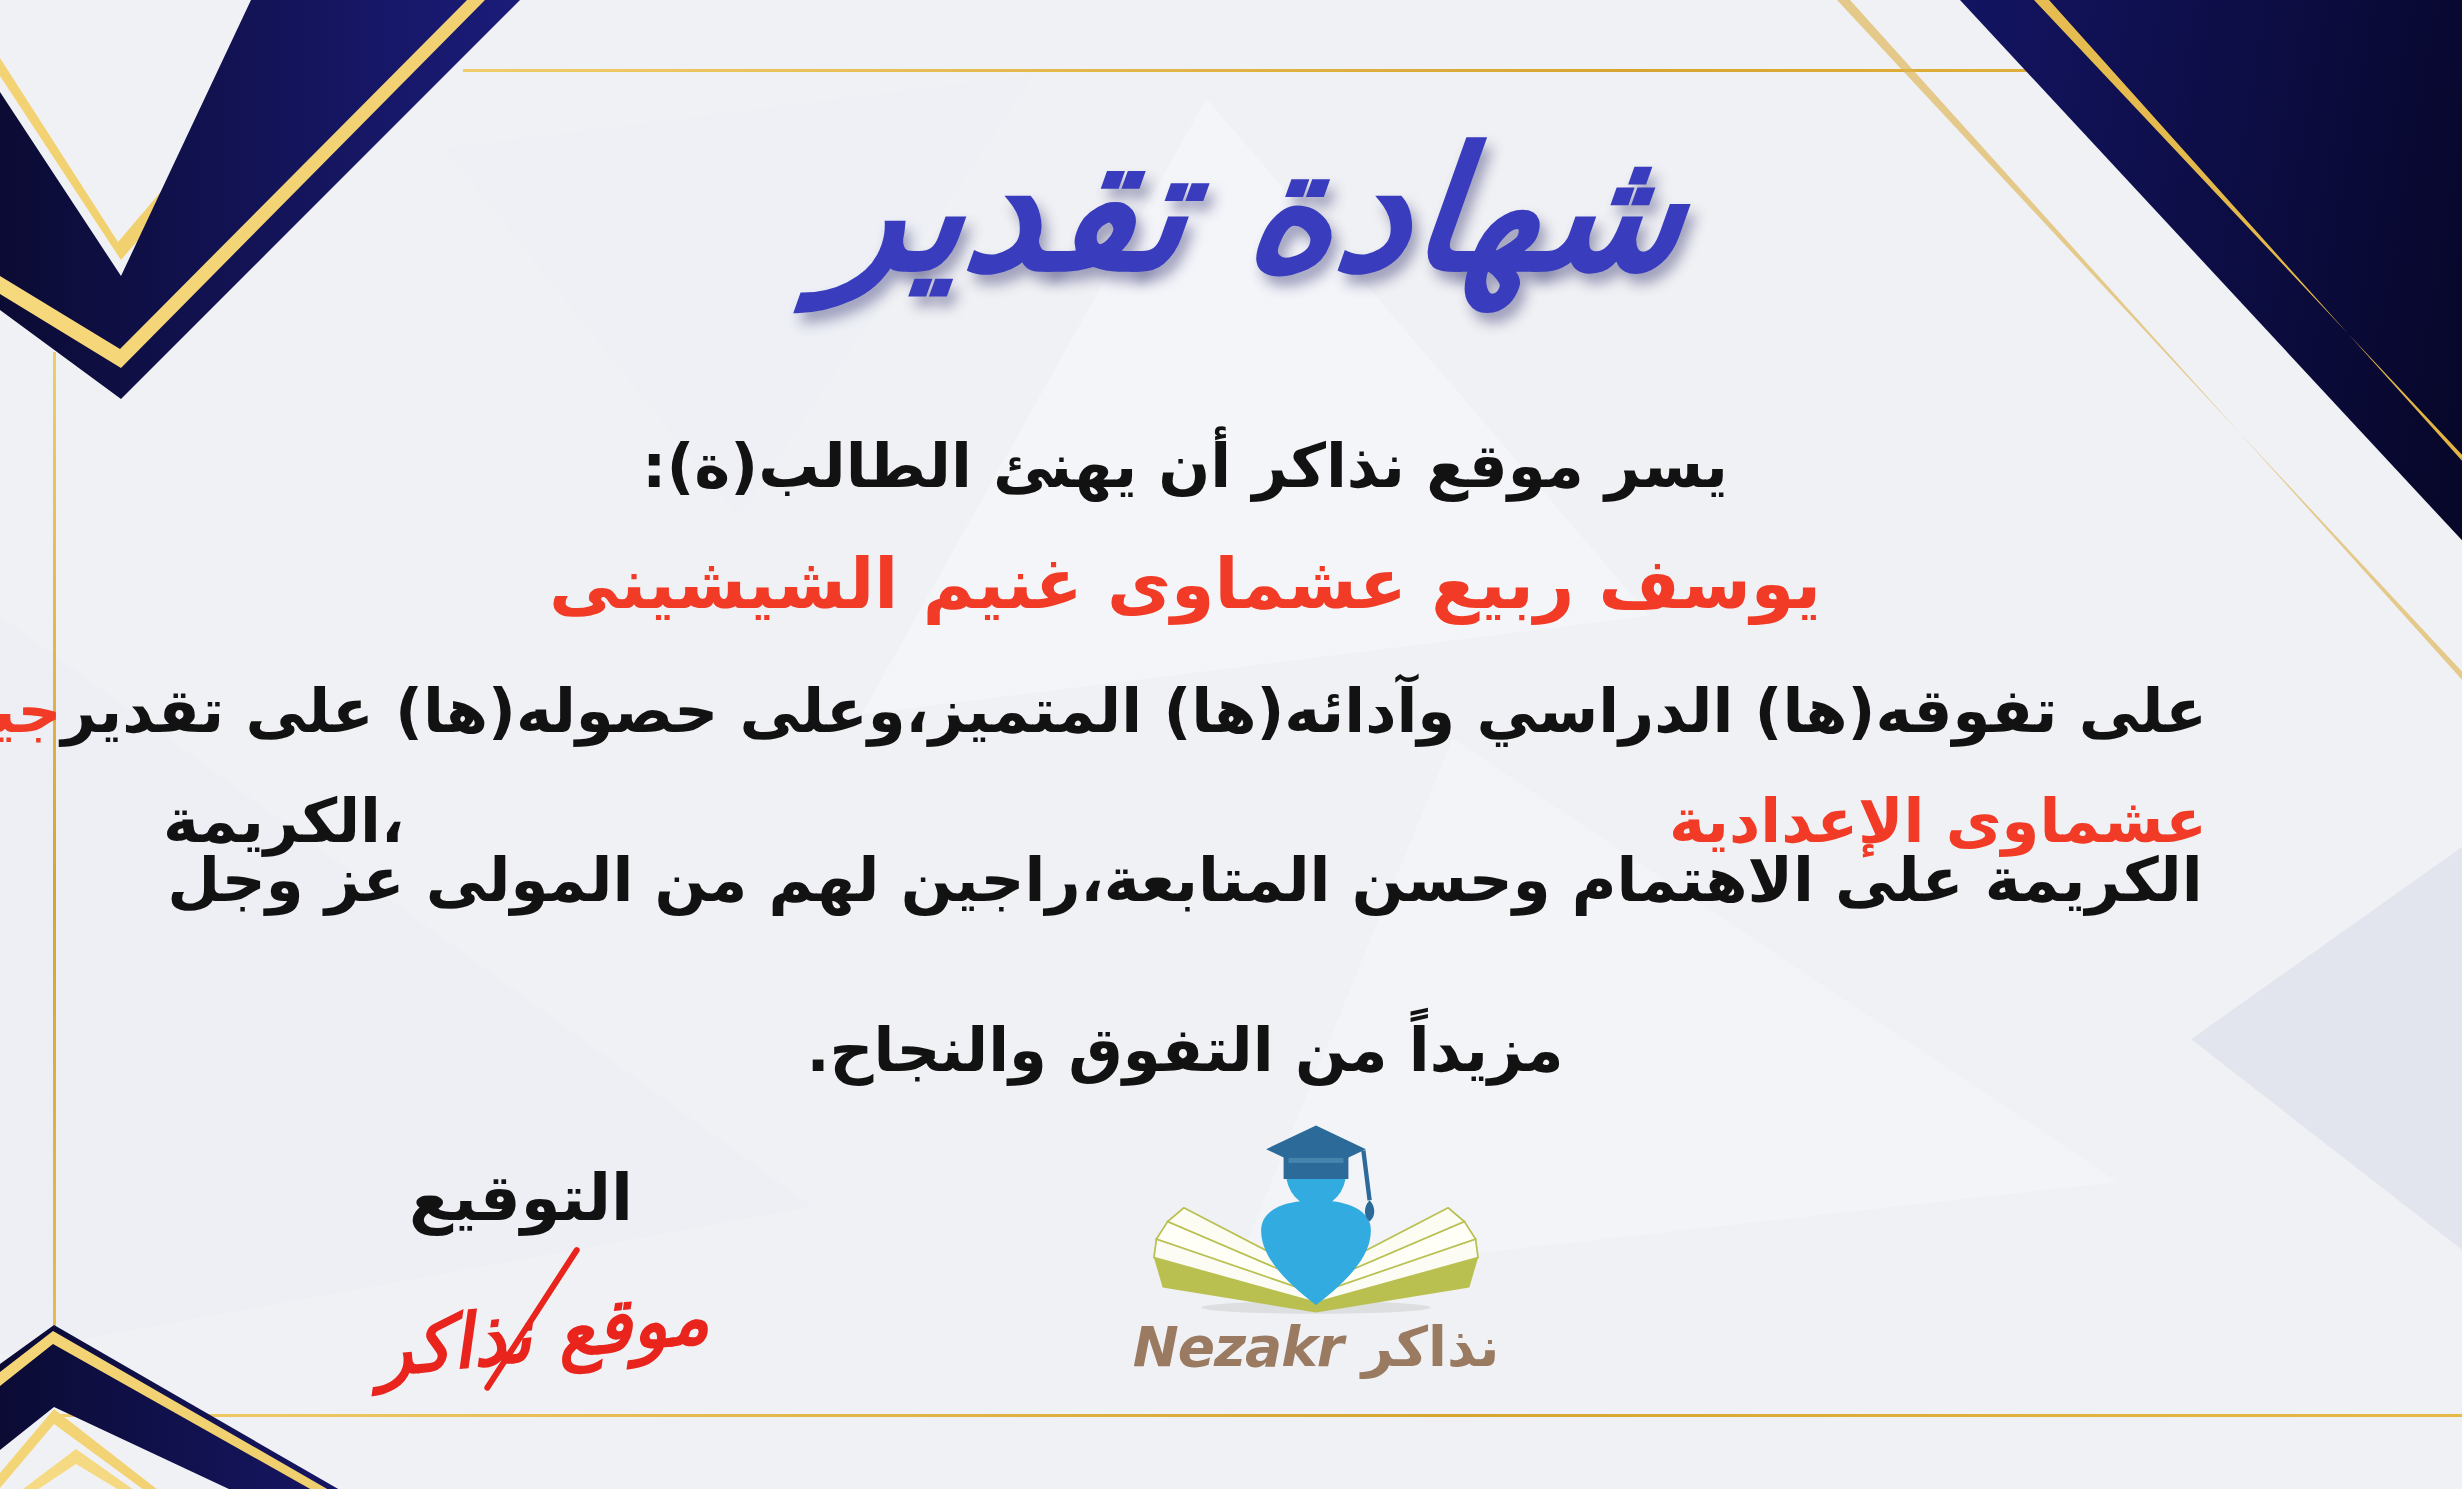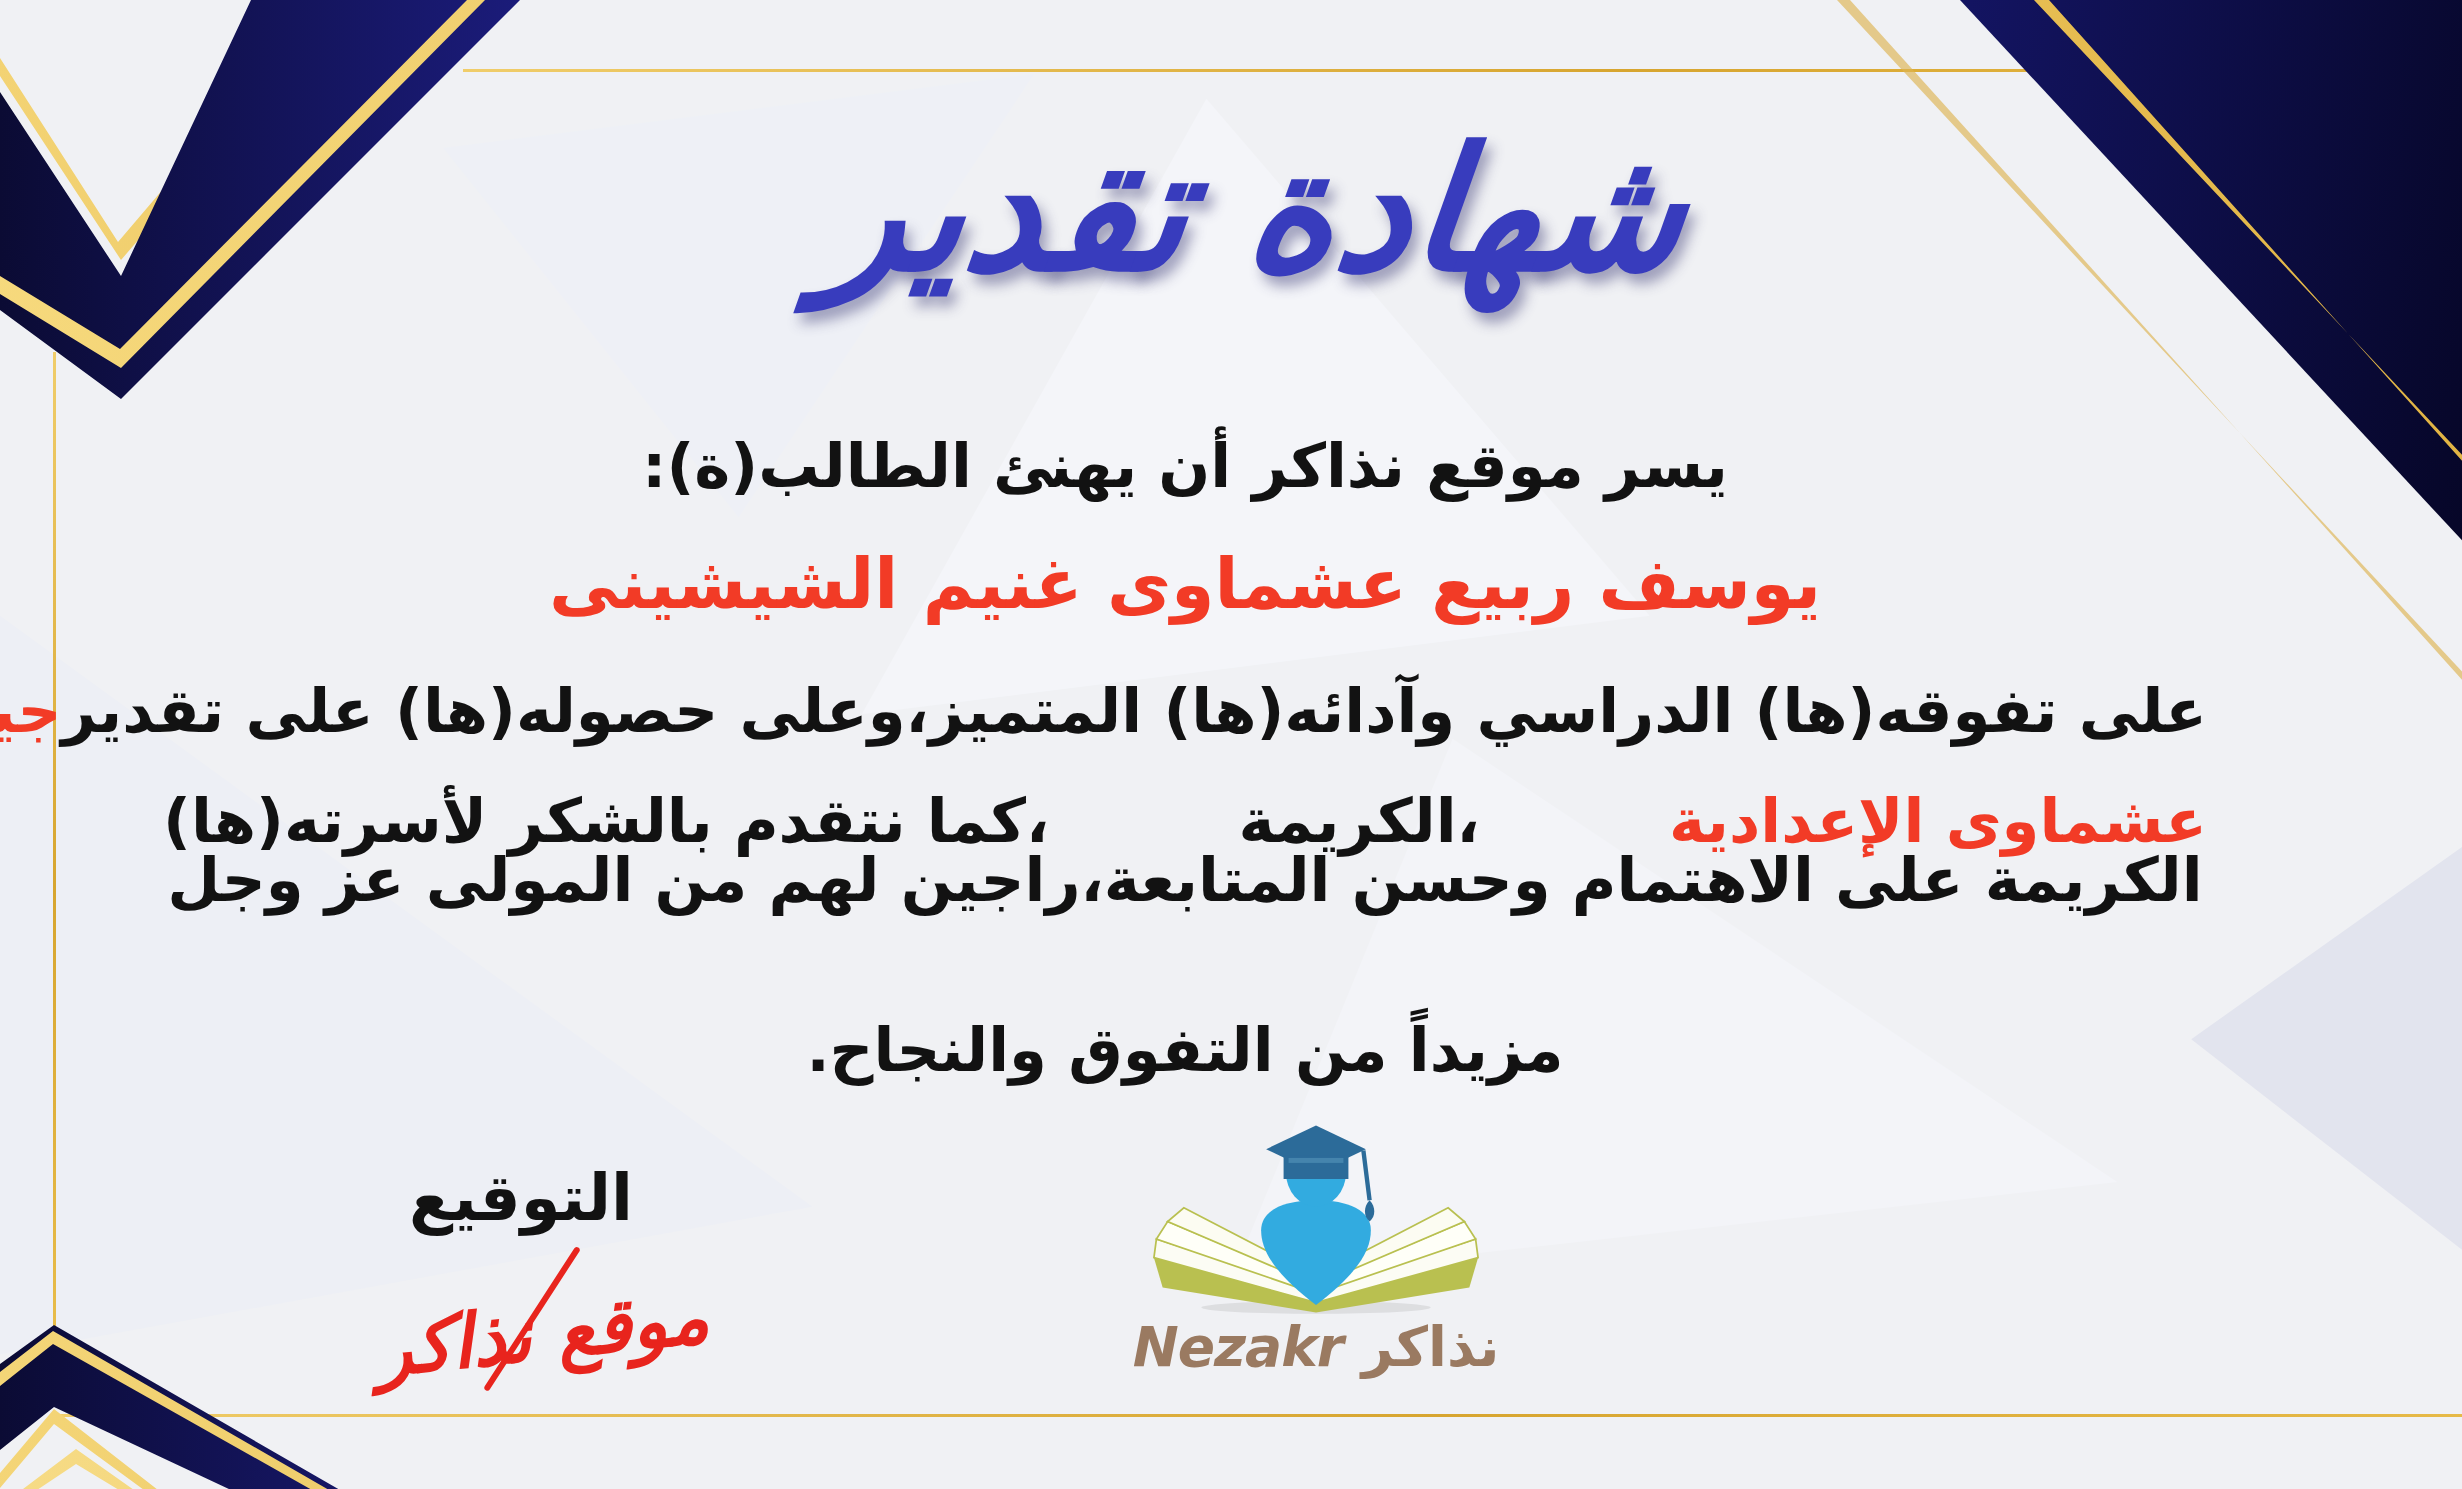--- a/index.html
+++ b/index.html
@@ -130,21 +130,20 @@
   <div class="textblock">
     <div class="tline t1">يسر موقع نذاكر أن يهنئ الطالب(ة):</div>
     <div class="tline t2">يوسف ربيع عشماوى غنيم الشيشينى</div>
     <div class="tline t3">
       <span>على تفوقه(ها) الدراسي وآدائه(ها) المتميز،وعلى حصوله(ها) على تقدير</span>
       <span class="red">جيد</span>
     </div>
     <div class="tline t4">
       <span class="red">عشماوى الإعدادية</span>
       <span>،الكريمة</span>
-      <span>،كما نتقدم بالشكر لأسرته(ها)</span>
     </div>
     <div class="tline t5">الكريمة على الاهتمام وحسن المتابعة،راجين لهم من المولى عز وجل</div>
     <div class="tline t6">مزيداً من التفوق والنجاح.</div>
   </div>
 
   <div class="sig-label">التوقيع</div>
   <div class="sig-stroke"></div>
   <div class="sig-script">موقع نذاكر</div>
 
   <div class="logo">

